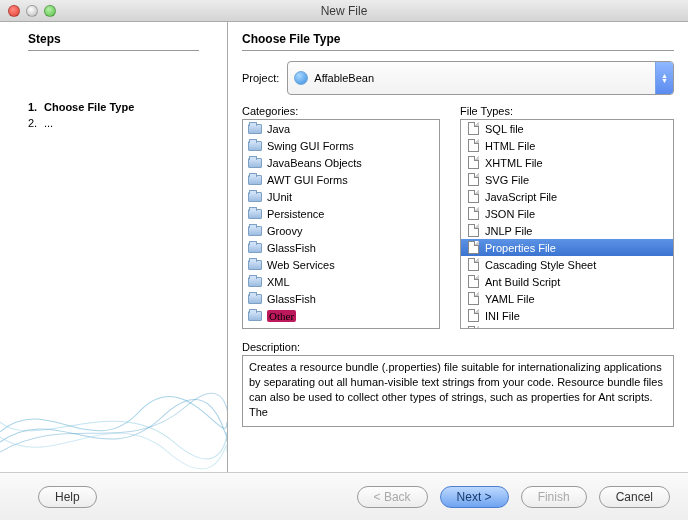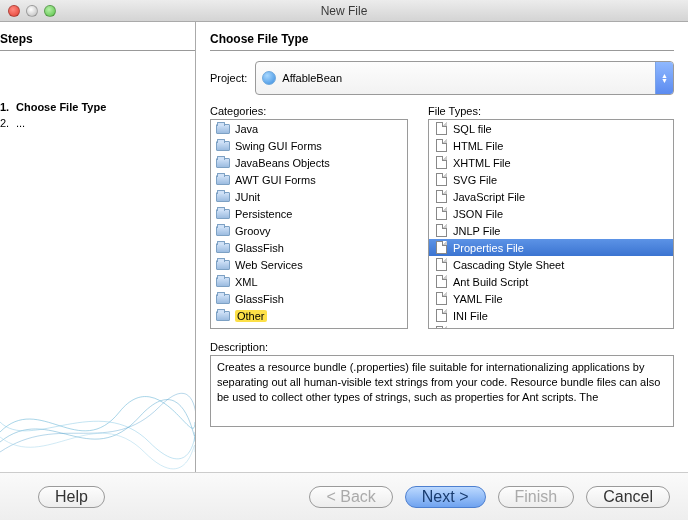--- a/index.html
+++ b/index.html
@@ -7,21 +7,21 @@
 
 .titlebar { height: 22px; background: linear-gradient(#ececec, #d4d4d4); border-bottom: 1px solid #aaa; display: flex; align-items: center; position: relative; }
 .traffic { display: flex; gap: 6px; margin-left: 8px; }
 .tl { width: 12px; height: 12px; border-radius: 50%; border: 1px solid rgba(0,0,0,0.25); }
 .tl.red { background: radial-gradient(circle at 40% 35%, #ff8a80, #e33e32); }
 .tl.yellow { background: radial-gradient(circle at 40% 35%, #fff, #b8b8b8); }
 .tl.green { background: radial-gradient(circle at 40% 35%, #b4f0a7, #58c146); }
 .titletext { position: absolute; left: 0; right: 0; text-align: center; font-size: 12px; color: #3a3a3a; pointer-events: none; }
 
 .body { display: flex; height: 450px; }
-.sidebar { width: 196px; border-right: 1px solid #aaa; padding: 10px 0; position: relative; background: #fff; }
+.sidebar { width: 228px; border-right: 1px solid #aaa; padding: 10px 28px; position: relative; background: #fff; }
 .sidebar h3 { font-size: 12px; font-weight: bold; border-bottom: 1px solid #999; padding-bottom: 4px; margin-bottom: 8px; }
 .steps-list { list-style: none; font-size: 11px; margin-top: 48px; }
 .steps-list li { padding: 2px 0; }
 .steps-list li.active { font-weight: bold; }
 .stepnum { display: inline-block; width: 16px; }
 .waves { position: absolute; bottom: 0; left: 0; width: 100%; height: 110px; }
 
 .main { flex: 1; padding: 10px 14px 6px 14px; display: flex; flex-direction: column; }
 .main h3 { font-size: 12px; font-weight: bold; border-bottom: 1px solid #999; padding-bottom: 4px; margin-bottom: 10px; }
 .projrow { display: flex; align-items: center; gap: 8px; margin-bottom: 10px; }
@@ -39,30 +39,30 @@
 .listinner::-webkit-scrollbar { width: 15px; }
 .listinner::-webkit-scrollbar-track { background: #eee; border-left:1px solid #ccc;}
 .listinner::-webkit-scrollbar-thumb { background: linear-gradient(90deg,#c4ddff,#8fb8f5); border: 1px solid #6e9ce0; border-radius: 7px; }
 .item { display: flex; align-items: center; padding: 0 4px; height: 17px; font-size: 11px; cursor: default; }
 .item .fic { width: 16px; height: 14px; margin-right: 4px; flex-shrink:0; display:flex; align-items:center; justify-content:center;}
 .folder { width: 14px; height: 10px; background: linear-gradient(#cfe1f7,#9cbce0); border: 1px solid #7da1c4; border-radius: 1px; position:relative;}
 .folder::before { content:''; position:absolute; top:-3px; left:0; width:6px; height:3px; background:#cfe1f7; border:1px solid #7da1c4; border-bottom:none; border-radius:1px 1px 0 0;}
 .fileic { width:11px; height:13px; background:#fff; border:1px solid #888; position:relative;}
 .fileic::after{ content:''; position:absolute; right:-1px; top:-1px; width:4px; height:4px; background:linear-gradient(135deg,#fff 50%, #ccc 50%); border-left:1px solid #888; border-bottom:1px solid #888;}
 .item.selected { background: linear-gradient(#5c93e6,#3b74d1); color: #fff; }
-.item.hl .lbl { background: #fde047; border-radius:2px; padding:0 2px;}
+.item.hl .lbl { background: #be185d; border-radius:2px; padding:0 2px;font-family:Liberation Serif, serif;}
 
 .descrow { margin-top: 12px; }
 .descbox { border: 1px solid #9a9a9a; height: 72px; padding: 4px 6px; font-size: 11px; line-height: 1.35; overflow-y: scroll; background:#fff;}
 .descbox::-webkit-scrollbar { width: 15px; }
 .descbox::-webkit-scrollbar-track { background: #eee; border-left:1px solid #ccc;}
 .descbox::-webkit-scrollbar-thumb { background: linear-gradient(90deg,#c4ddff,#8fb8f5); border:1px solid #6e9ce0; border-radius:7px;}
 
 .footer { height: 48px; border-top: 1px solid #ccc; background: linear-gradient(#fafafa,#eee); display:flex; align-items:center; justify-content:flex-end; padding: 0 18px; gap: 12px; }
-.footer button { font-family: inherit; font-size: 16px; height: 22px; padding: 0 16px; border-radius: 11px; border: 1px solid #9a9a9a; background: linear-gradient(#fdfdfd,#ededed); color:#333; }
+.footer button { font-family: inherit; font-size: 12px; height: 22px; padding: 0 16px; border-radius: 11px; border: 1px solid #9a9a9a; background: linear-gradient(#fdfdfd,#ededed); color:#333; }
 .footer button:disabled { color: #aaa; }
 .footer button.primary { background: linear-gradient(#bcd9ff,#6fa3f0); border-color:#4d7fcf; color:#1a3d70; font-weight:normal;}
 .footer .help { margin-right: auto; margin-left: 20px; }
 </style>
 </head>
 <body>
 
 <div class="titlebar">
   <div class="traffic">
     <div class="tl red"></div>

